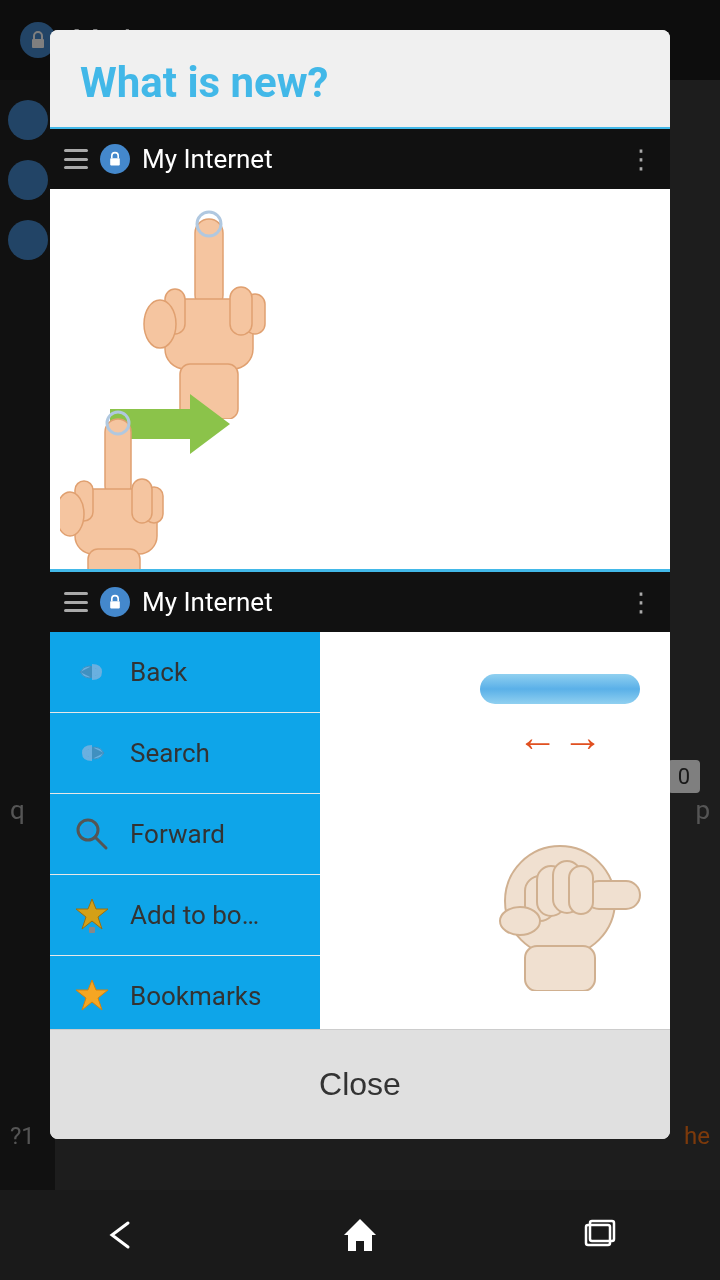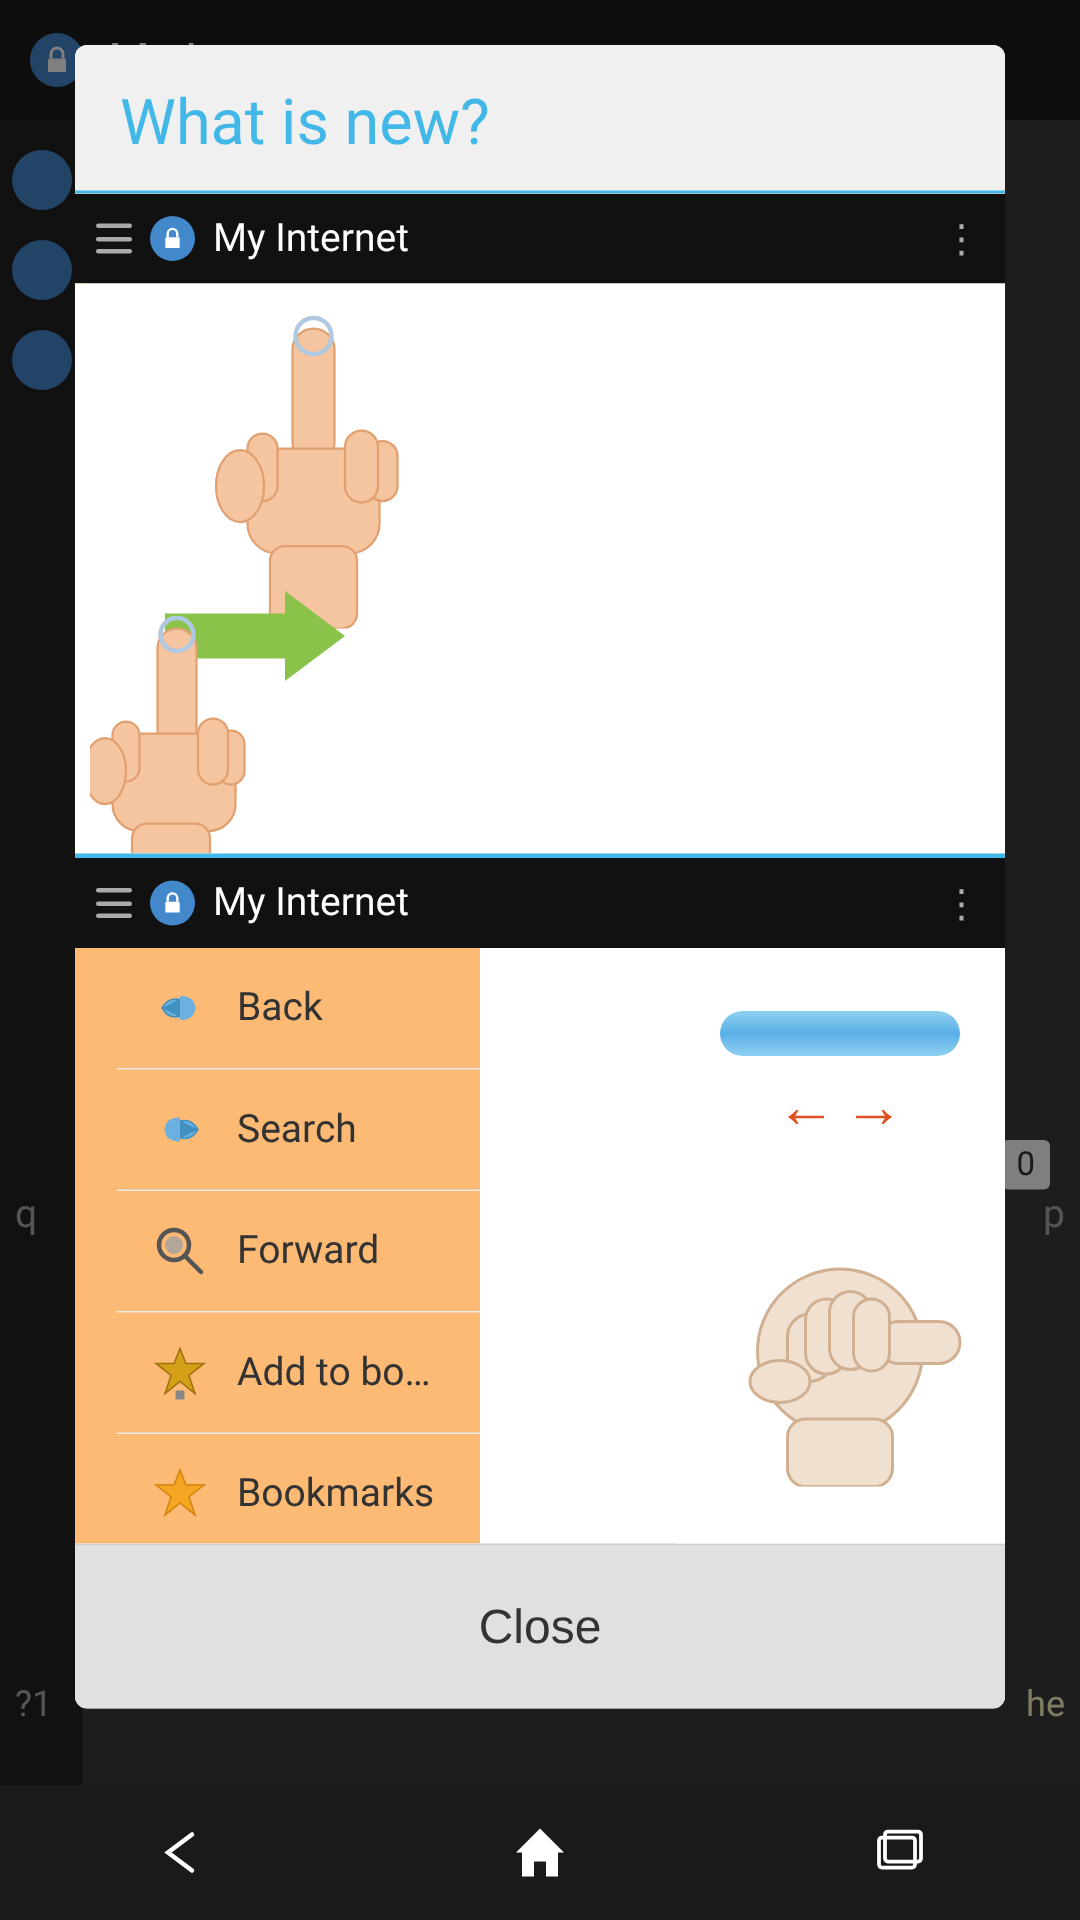--- a/index.html
+++ b/index.html
@@ -61,21 +61,21 @@
 
     .dialog-header {
       background: #f0f0f0;
       padding: 28px 30px 20px;
       border-bottom: 2px solid #42b8e8;
     }
 
     .dialog-title {
       font-size: 42px;
       color: #42b8e8;
-      font-weight: 400;
+      font-weight: 700;
     }
 
     .dialog-body {
       flex: 1;
       overflow: hidden;
       display: flex;
       flex-direction: column;
     }
 
     
@@ -200,23 +200,22 @@
     .swipe-arrows {
       font-size: 40px;
       color: #e05020;
       display: flex;
       align-items: center;
       gap: 5px;
     }
 
     
     .menu-list {
-      background: #fdba74;
+      background: #0ea5e9;
       width: 270px;
-      padding-left: 28px;
     }
 
     .menu-item {
       display: flex;
       align-items: center;
       padding: 18px 20px;
       gap: 16px;
       border-bottom: 1px solid #e8e8e8;
     }
 
@@ -348,21 +347,21 @@
       left: 10px;
       bottom: 130px;
       color: #aaa;
       font-size: 24px;
     }
 
     .bg-text-he {
       position: absolute;
       right: 10px;
       bottom: 130px;
-      color: #fef9c3;
+      color: #f97316;
       font-size: 24px;
     }
   </style>
 </head>
 <body>
 
 <div class="app-bg">
   <div class="app-bg-header">
     <div class="lock-circle">
       <svg width="20" height="20" viewBox="0 0 20 20" fill="white">

